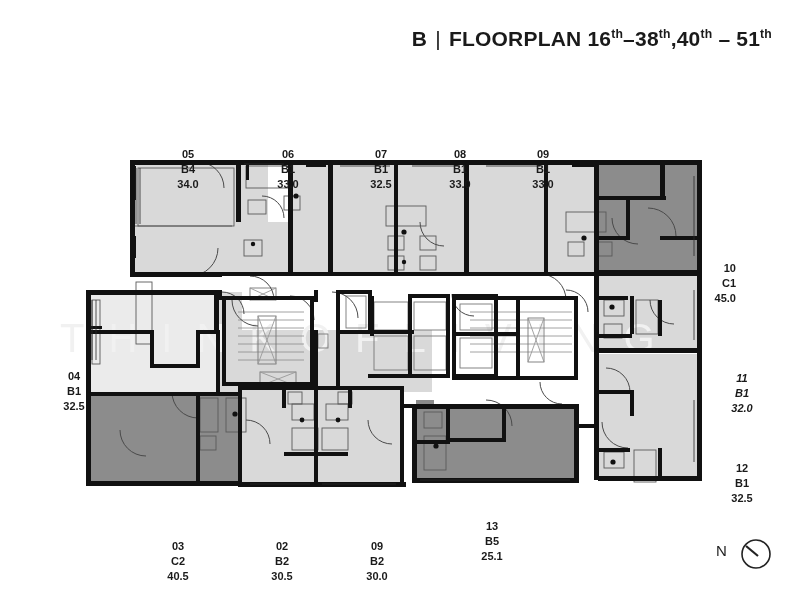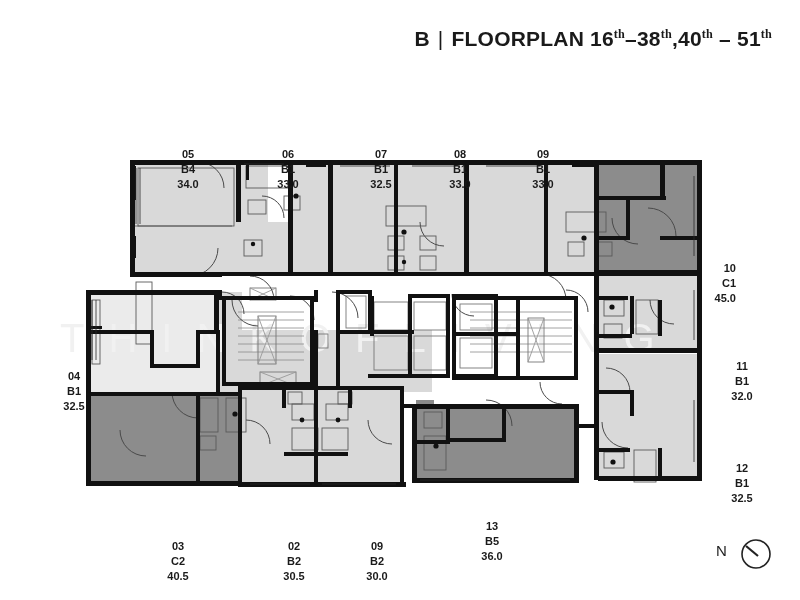--- a/index.html
+++ b/index.html
@@ -33,21 +33,20 @@
     line-height: 1;
   }
   #title .b-mark { font-weight: bold; }
   #title .sep { font-weight: normal; padding: 0 2px; }
   #title .word { font-weight: bold; }
   #title .floors { font-weight: bold; }
   #title sup {
     font-size: 0.58em;
     vertical-align: super;
     font-weight: bold;
-    font-family: Liberation Serif, serif;
   }
 
   
   .ulabel {
     position: absolute;
     text-align: center;
     font-size: 11px;
     font-weight: bold;
     line-height: 15px;
     white-space: nowrap;
@@ -436,21 +435,21 @@
   <span class="no">09</span>
   <span class="type">B1</span>
   <span class="area">33.0</span>
 </div>
 
 <div class="ulabel" style="left:676px; top:220px;text-align:right;">
   <span class="no">10</span>
   <span class="type">C1</span>
   <span class="area">45.0</span>
 </div>
-<div class="ulabel" style="left:712px; top:318px;">
+<div class="ulabel" style="left:712px; top:330px;font-style:italic;">
   <span class="no">11</span>
   <span class="type">B1</span>
   <span class="area">32.0</span>
 </div>
 <div class="ulabel" style="left:712px; top:420px;">
   <span class="no">12</span>
   <span class="type">B1</span>
   <span class="area">32.5</span>
 </div>
 
@@ -458,34 +457,34 @@
   <span class="no">04</span>
   <span class="type">B1</span>
   <span class="area">32.5</span>
 </div>
 
 <div class="ulabel" style="left:148px; top:498px;">
   <span class="no">03</span>
   <span class="type">C2</span>
   <span class="area">40.5</span>
 </div>
-<div class="ulabel" style="left:264px; top:498px;">
+<div class="ulabel" style="left:252px; top:498px;">
   <span class="no">02</span>
   <span class="type">B2</span>
   <span class="area">30.5</span>
 </div>
 <div class="ulabel" style="left:347px; top:498px;">
   <span class="no">09</span>
   <span class="type">B2</span>
   <span class="area">30.0</span>
 </div>
 <div class="ulabel" style="left:462px; top:478px;">
   <span class="no">13</span>
   <span class="type">B5</span>
-  <span class="area">36.0</span>
+  <span class="area">25.1</span>
 </div>
 
 <div id="compass">
   <span class="n-letter">N</span>
   <svg width="46" height="40" style="position:absolute; left:16px; top:0;">
     <circle cx="24" cy="20" r="14" fill="none" stroke="#222" stroke-width="1.6"></circle>
     <line x1="14" y1="12" x2="26" y2="22" stroke="#222" stroke-width="2.2"></line>
   </svg>
 </div>
 

